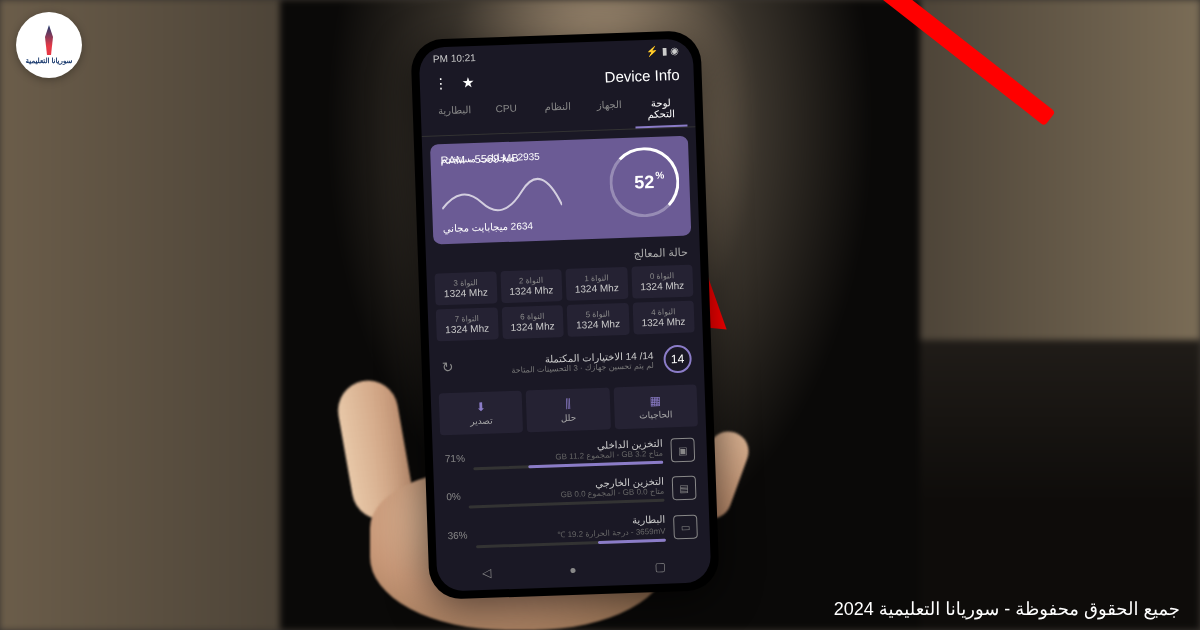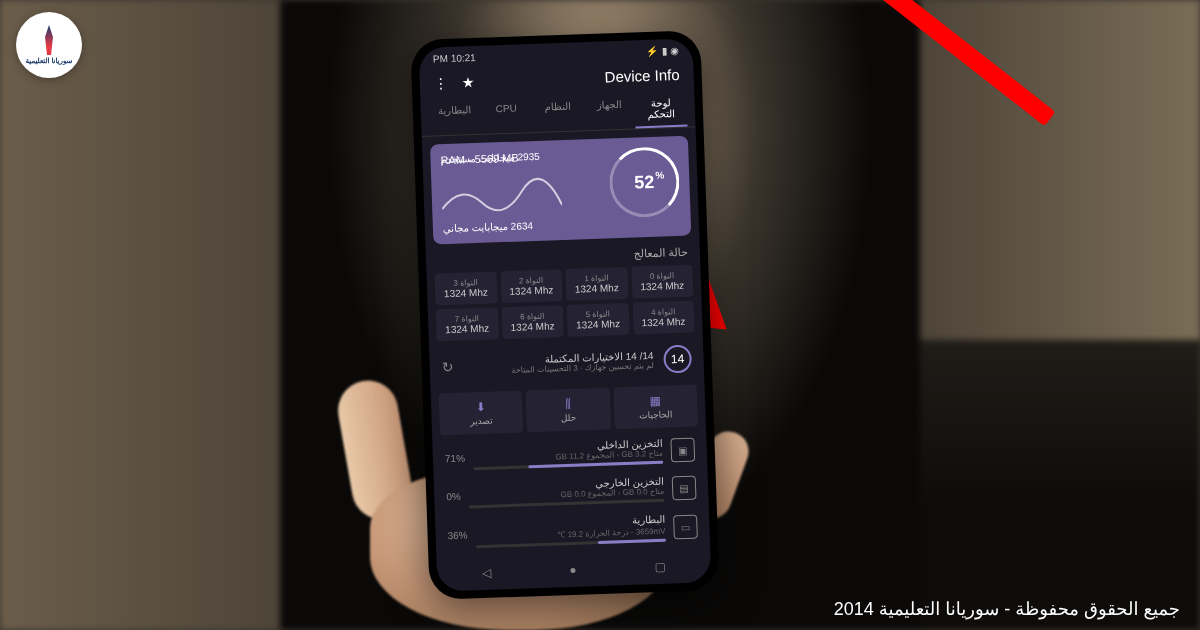--- a/index.html
+++ b/index.html
@@ -250,13 +250,13 @@
 
     <div class="navbar">
       <span class="nav-btn">▢</span>
       <span class="nav-btn">●</span>
       <span class="nav-btn">◁</span>
     </div>
 
   </div>
 </div>
 
-<div class="footer-text">جميع الحقوق محفوظة - سوريانا التعليمية 2014</div>
+<div class="footer-text">جميع الحقوق محفوظة - سوريانا التعليمية 2024</div>
 
 </body></html>

